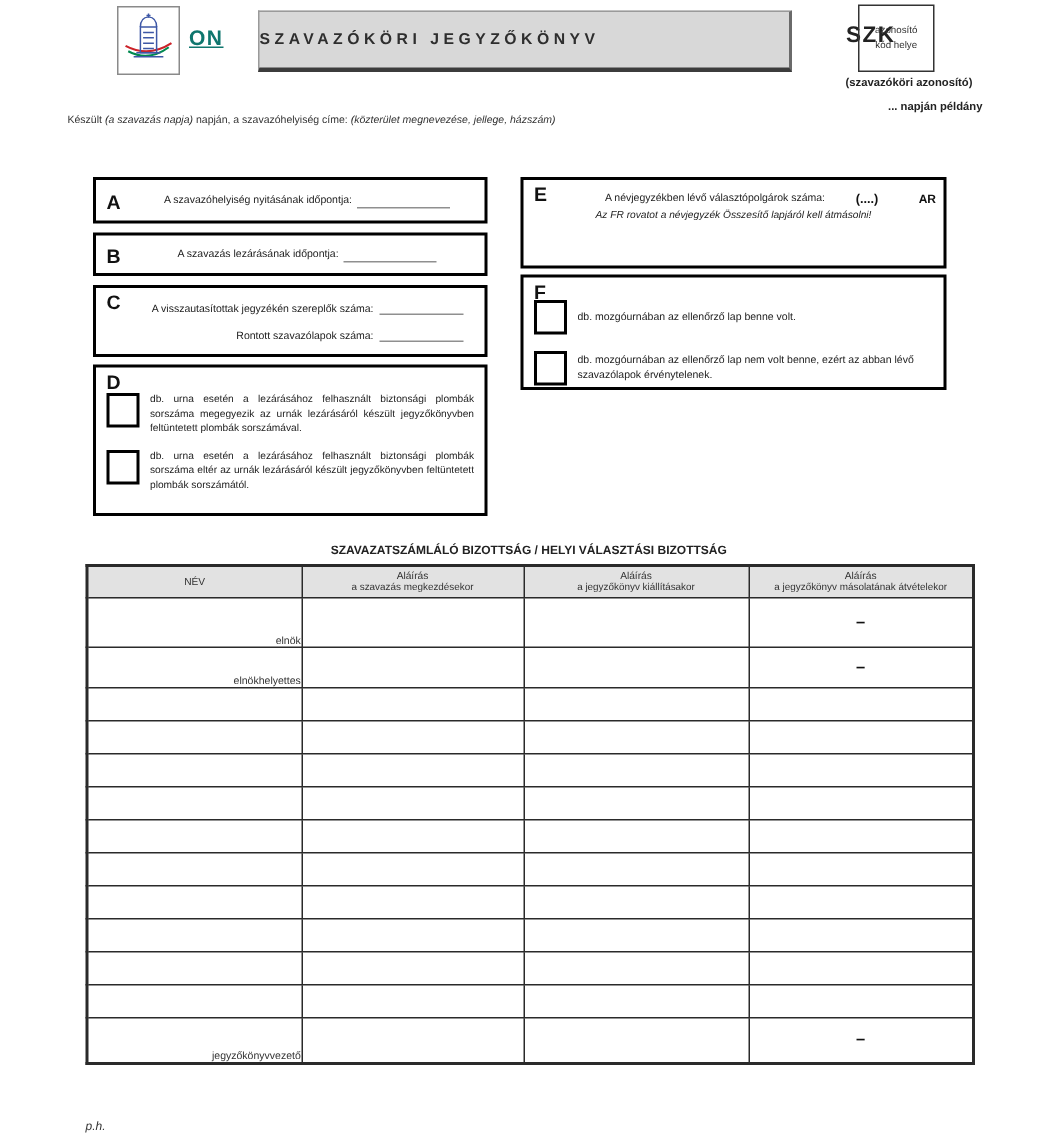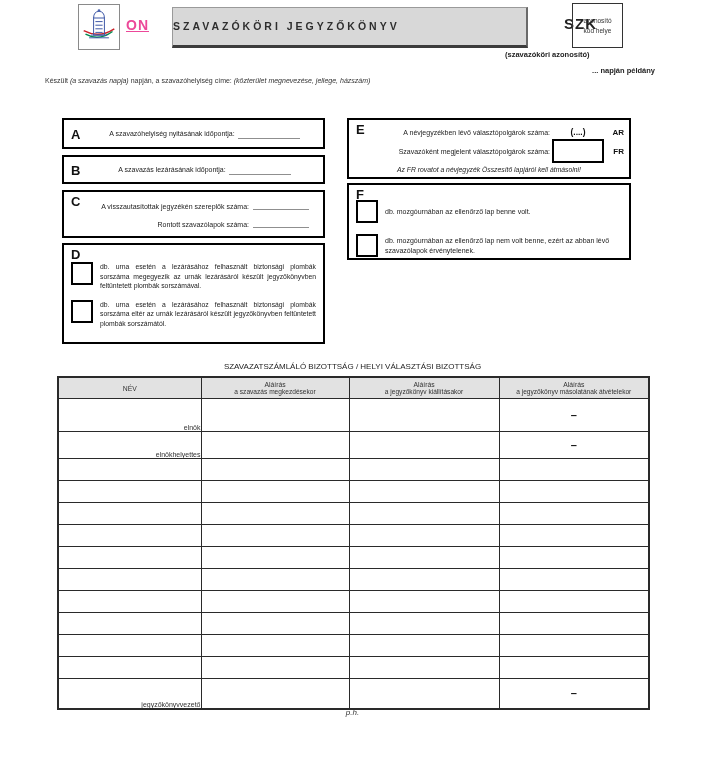--- a/index.html
+++ b/index.html
@@ -3,30 +3,30 @@
 <meta charset="utf-8">
 <style>
   html,body { margin:0; padding:0; background:#fff; }
   .page {
     position:relative; width:703px; height:763px; background:#ffffff;
     font-family:"Liberation Sans", sans-serif; color:#1c1c1c; overflow:hidden;
   }
   
   .logo-box { position:absolute; left:78px; top:4px; width:40px; height:44px;
     border:1px solid #8a8a8a; background:#fff; display:flex; align-items:center; justify-content:center; }
-  .on-label { position:absolute; left:126px; top:17px; font-weight:bold; font-size:14px; letter-spacing:1px; color:#ec4899;text-decoration:underline; }
+  .on-label { position:absolute; left:126px; top:17px; font-weight:bold; font-size:14px; letter-spacing:1px; color:#0f766e;text-decoration:underline; }
   .title-box { position:absolute; left:172px; top:7px; width:353px; height:37px;
     background:#d8d8d8; border:1px solid #9a9a9a; border-bottom:3px solid #3c3c3c; border-right:2px solid #6a6a6a;
     display:flex; flex-direction:column; align-items:flex-start; justify-content:center; }
   .title-line { font-weight:bold; font-size:10.5px; letter-spacing:3px; color:#2e2e2e; line-height:1.45; white-space:nowrap; }
   .szk-label { position:absolute; left:564px; top:15px; font-weight:bold; font-size:15px; letter-spacing:1px; color:#222; }
   .id-box { position:absolute; left:572px; top:3px; width:49px; height:43px; border:1px solid #333;
     display:flex; flex-direction:column; align-items:center; justify-content:center; }
   .id-box span { font-size:6.5px; color:#333; line-height:1.4; }
-  .id-caption { position:absolute; left:505px; top:50px; width:150px; text-align:left;
+  .id-caption { position:absolute; left:531px; top:50px; width:150px; text-align:center;
     font-size:7.5px; font-weight:bold; color:#222; }
   
   .intro-line1 { position:absolute; left:45px; top:66px; font-size:7.5px; color:#222; }
   .bi { font-weight:bold; font-style:italic; }
   .b  { font-weight:bold; }
   .it { font-style:italic; }
   .copy-number { position:absolute; left:500px; top:66px; width:155px; text-align:right;
     font-size:7.5px; font-weight:bold; color:#222; }
   .intro-line2 { position:absolute; left:45px; top:77px; font-size:7px; color:#333; }
   
@@ -57,31 +57,31 @@
   .fr-input { width:52px; height:24px; border:2px solid #000; background:#fff; box-sizing:border-box; }
   .e-code { width:18px; text-align:right; font-weight:bold; font-size:8px; color:#111; }
   .e-note { margin-top:3px; text-align:center; font-size:6.8px; font-style:italic; color:#222; }
   .box-f { left:347px; top:183px; width:284px; height:77px; }
   .box-f .opt-row { align-items:center; }
   .box-f .opt-row:nth-of-type(1) { margin-top:15px; }
   .box-f .opt-row:nth-of-type(2) { margin-top:11px; }
   .box-f .opt-text { text-align:left; font-size:7px; }
   
   .committee-title { position:absolute; left:57px; top:362px; width:591px; text-align:center;
-    font-size:8px; font-weight:normal; color:#222; }
+    font-size:8px; font-weight:bold; color:#222; }
   .committee-table { position:absolute; left:57px; top:376px; width:591px;
     border-collapse:collapse; border:2px solid #2a2a2a; table-layout:fixed; }
   .committee-table th, .committee-table td { border:1px solid #2a2a2a; padding:0; }
   .committee-table th { background:#e2e2e2; height:20px; font-weight:normal; font-size:6.8px;
     color:#333; vertical-align:middle; }
   .th-sub { font-size:6.6px; }
   .name-cell { text-align:right; vertical-align:bottom; font-size:7px; color:#333; padding:0 4px 2px 0; }
   .sig-cell { background:#fff; }
   .dash-cell { text-align:center; vertical-align:middle; font-weight:bold; font-size:11px; color:#111; }
-  .ph-label { position:absolute; left:57px; top:708px; width:591px; text-align:center;
+  .ph-label { position:absolute; left:57px; top:746px; width:591px; 
     font-size:8px; color:#333;font-style:italic; }
 </style>
 </head>
 <body>
 
 <div class="page">
 
   <div class="logo-box">
     <svg width="36" height="40" viewBox="0 0 40 44">
       <path d="M3 26 Q 20 35 37 24" fill="none" stroke="#cc2229" stroke-width="1.6"></path>
@@ -151,27 +151,20 @@
 
   <div class="fbox box-e">
     <span class="box-letter">E</span>
     <div class="e-row e-row1">
       <span class="e-label">A névjegyzékben lévő választópolgárok száma:</span>
       <span class="e-slot">
           <span class="e-value">(....)</span>
         </span>
       <span class="e-code">AR</span>
     </div>
-    <div class="e-row e-row2">
-      <span class="e-label">Szavazóként megjelent választópolgárok száma:</span>
-      <span class="e-slot">
-          <span class="fr-input"></span>
-        </span>
-      <span class="e-code">FR</span>
-    </div>
     <div class="e-note">Az FR rovatot a névjegyzék Összesítő lapjáról kell átmásolni!</div>
   </div>
 
   <div class="fbox box-f">
     <span class="box-letter">F</span>
     <div class="opt-row">
       <span class="checkbox"></span>
       <span class="opt-text">db. mozgóurnában az ellenőrző lap benne volt.</span>
     </div>
     <div class="opt-row">

